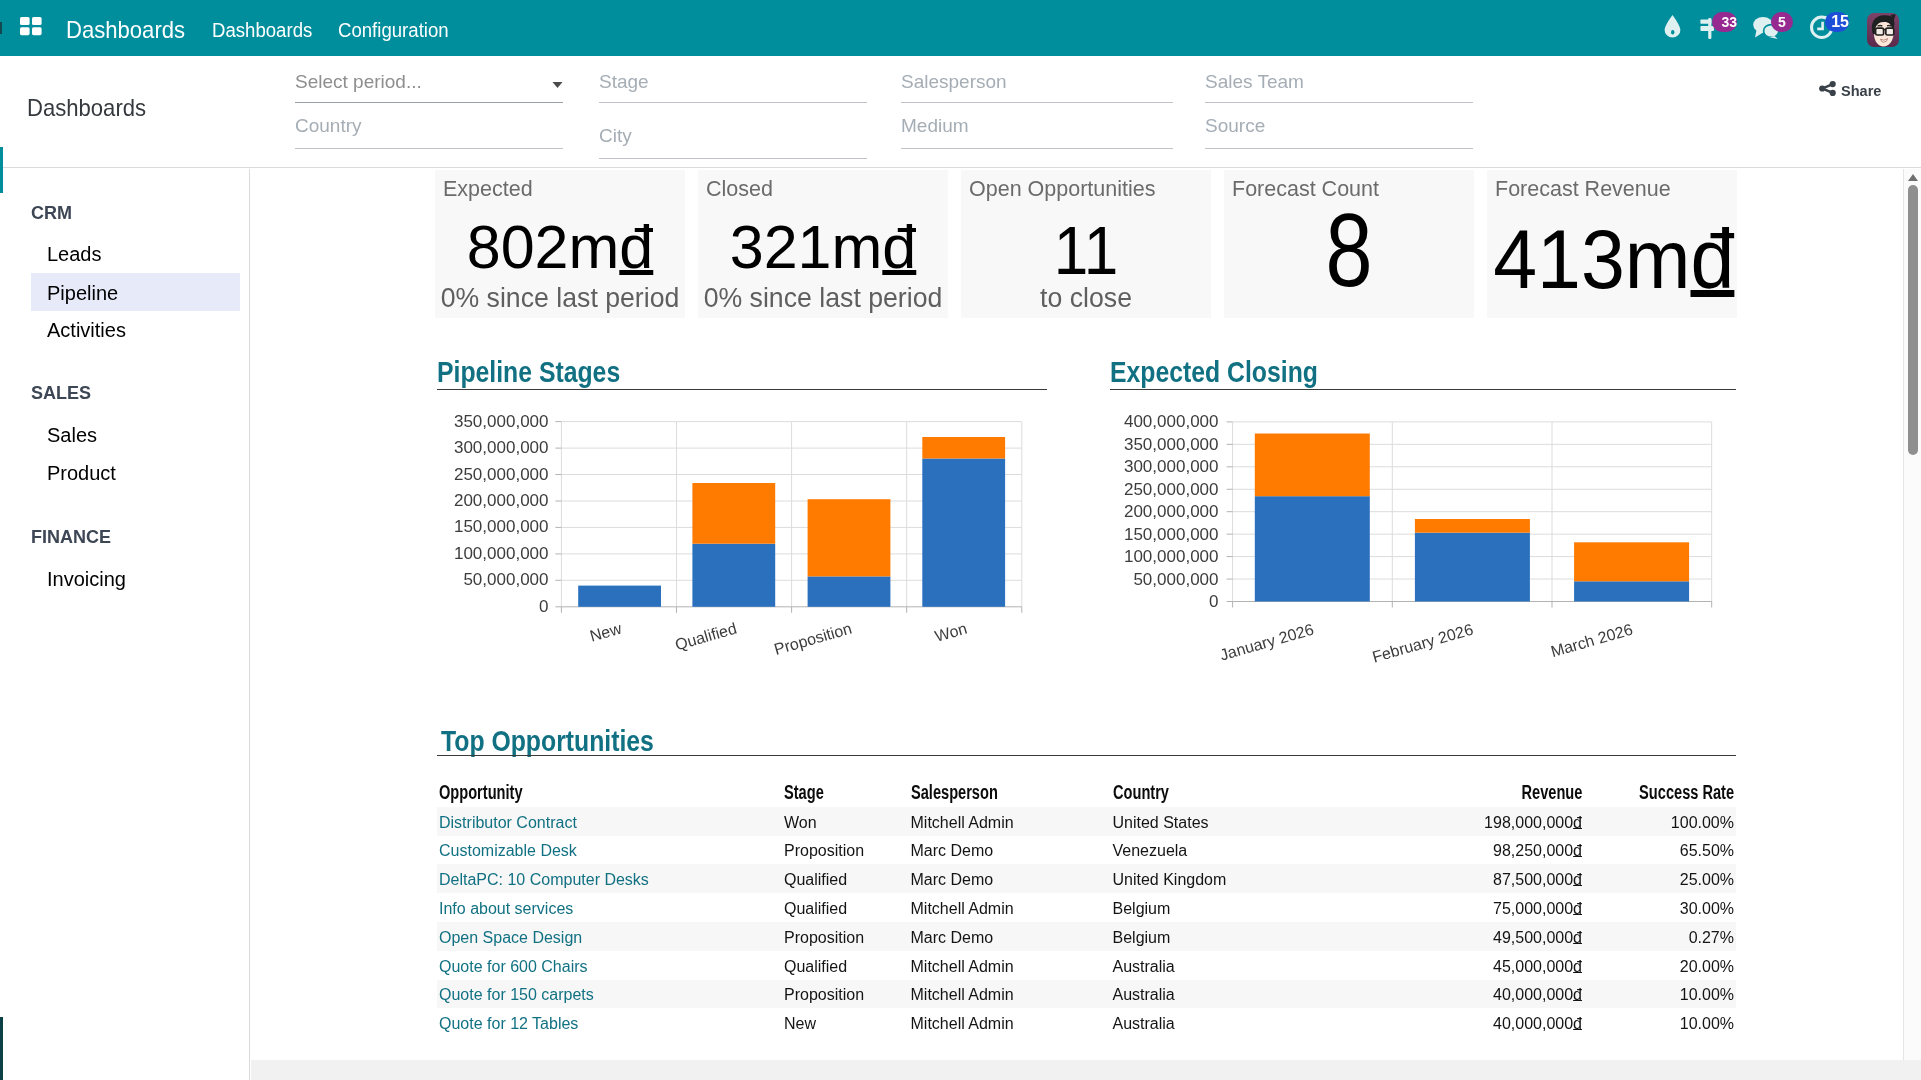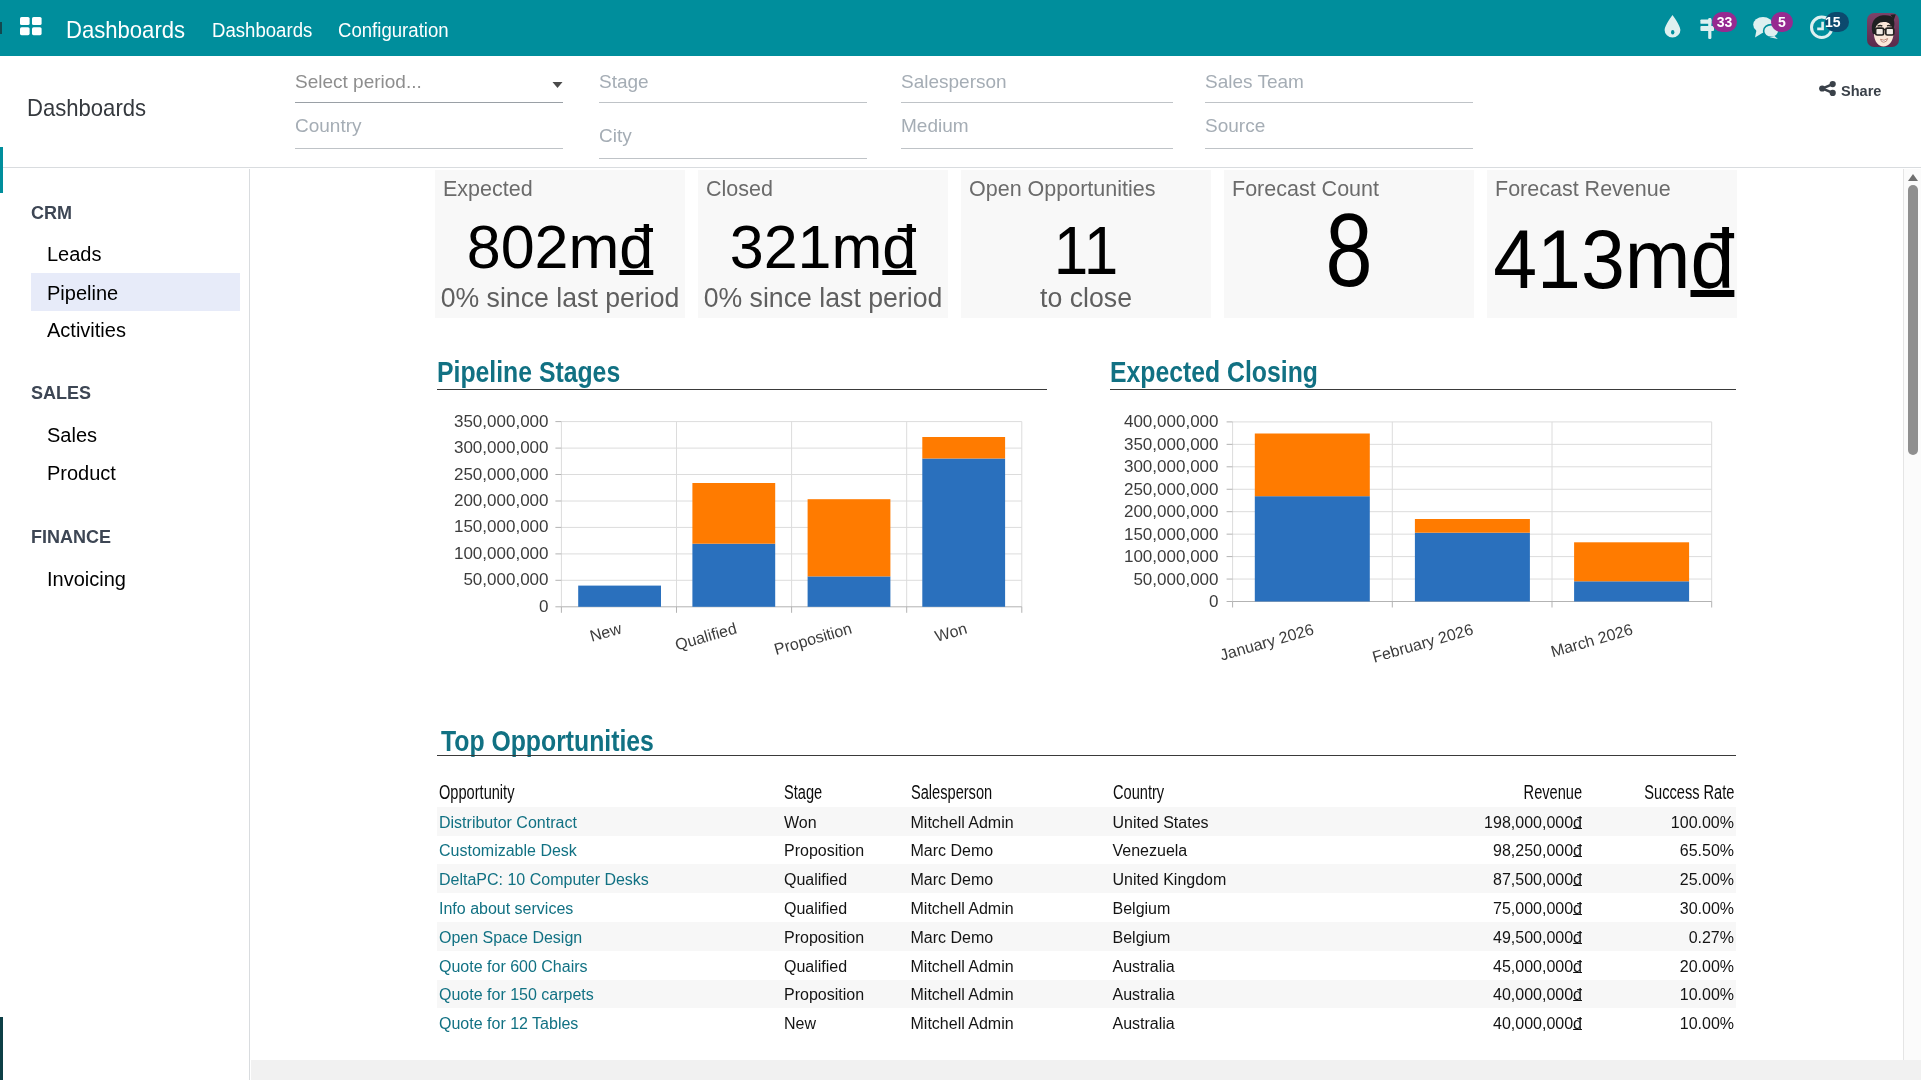--- a/index.html
+++ b/index.html
@@ -31,21 +31,21 @@
   .dg { text-decoration:underline; text-decoration-thickness:0.09em; text-underline-offset:0.03em; }
   
   .sect { position:absolute; font-size:29.5px; font-weight:700; color:#117183;
     transform:scaleX(0.84); transform-origin:0 0; white-space:nowrap; }
   .sectline { position:absolute; height:0; border-top:1.5px solid #3a3a3a; }
   
   #tbl { position:absolute; left:437px; top:778px; width:1299px; border-collapse:collapse;
     table-layout:fixed; font-size:16px; color:#141414; }
   #tbl td, #tbl th { height:28.8px; padding:0 2px; white-space:nowrap; overflow:hidden;
     font-weight:normal; text-align:left; vertical-align:middle; }
-  #tbl th { font-weight:400; color:#0c0c0c; font-size:20px; }
+  #tbl th { font-weight:700; color:#0c0c0c; font-size:20px; }
   .hs { display:inline-block; transform:scaleX(0.73); transform-origin:0 50%; }
   .r .hs { transform-origin:100% 50%; }
   #tbl .r { text-align:right; }
   #tbl td { padding-top:3px; }
   #tbl tbody tr:nth-child(odd) { background:#f7f7f7; }
   #tbl .opp { color:#117183;margin-top:12px; }
   
   #foot { position:absolute; left:251px; top:1060px; width:1670px; height:20px; background:#f1f1f1; }
   #vsb { position:absolute; left:1903px; top:169px; width:18px; height:891px; background:#fbfbfb;
     border-left:1px solid #e5e5e5; }
@@ -87,23 +87,23 @@
         <ellipse cx="18.2" cy="14" rx="7.6" ry="6.4"></ellipse>
         <path d="M21.5 19 L24.8 22 L16.5 20.3 Z" stroke="none"></path>
       </g>
     </g>
   </svg>
   <svg class="abs" style="left:1810px;top:15px" width="25" height="25" viewBox="0 0 25 25">
     <circle cx="11.7" cy="12.3" r="10.2" fill="none" stroke="#def0f0" stroke-width="3"></circle>
     <path d="M12.6 6.8 L12.6 13.9 L7.2 13.9" fill="none" stroke="#def0f0" stroke-width="2.6" stroke-linejoin="miter"></path>
   </svg>
 
-  <div class="abs" style="left:1712px;top:12px;width:25px;height:20px;border-radius:10px;background:#962a90;color:#fff;font-size:14px;font-weight:700;text-align:center;line-height:20px">33</div>
+  <div class="abs" style="left:1712px;top:12px;width:25px;height:20px;border-radius:10px;background:#962a90;color:#fff;font-size:14px;font-weight:700;text-align:right;line-height:20px">33</div>
   <div class="abs" style="left:1771px;top:12px;width:22px;height:20px;border-radius:10px;background:#962a90;color:#fff;font-size:14px;font-weight:700;text-align:center;line-height:20px">5</div>
-  <div class="abs" style="left:1825px;top:12px;width:24px;height:20px;border-radius:10px;background:#0c4a6e;color:#fff;font-size:14px;font-weight:700;text-align:left;line-height:20px">15</div>
+  <div class="abs" style="left:1825px;top:12px;width:24px;height:20px;border-radius:10px;background:#1d4ed8;color:#fff;font-size:16px;font-weight:700;text-align:right;line-height:20px">15</div>
 
   <svg class="abs" style="left:1867px;top:13px" width="32" height="34" viewBox="0 0 32 34">
     <defs>
       <clipPath id="av">
           <rect x="0" y="0" width="32" height="34" rx="7"></rect>
         </clipPath>
       <linearGradient id="avg" x1="0" y1="0" x2="0" y2="1">
         <stop offset="0" stop-color="#7d4369"></stop>
           <stop offset="1" stop-color="#5a2a4b"></stop>
       </linearGradient>

